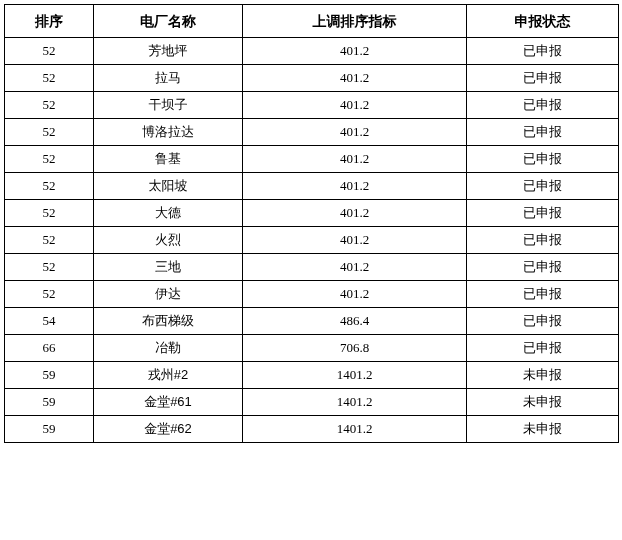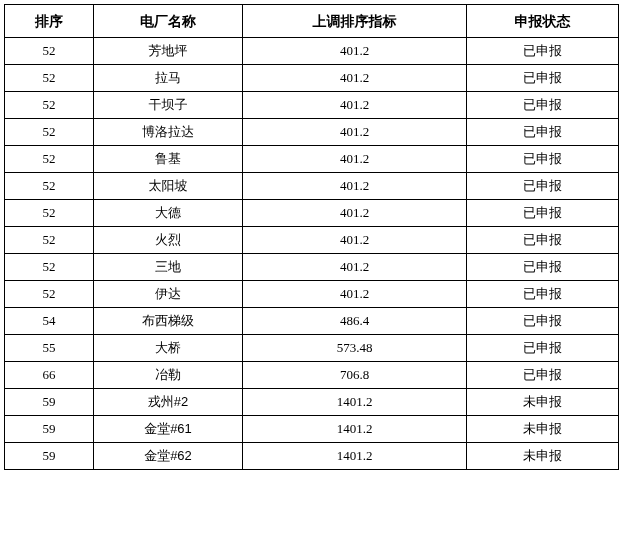--- a/index.html
+++ b/index.html
@@ -145,26 +145,20 @@
           <td class="num">401.2</td>
           <td class="status">已申报</td>
         </tr>
         <tr>
           <td class="num">54</td>
           <td class="name">布西梯级</td>
           <td class="num">486.4</td>
           <td class="status">已申报</td>
         </tr>
         <tr>
-          <td class="num">55</td>
-          <td class="name">大桥</td>
-          <td class="num">573.48</td>
-          <td class="status">已申报</td>
-        </tr>
-        <tr>
           <td class="num">66</td>
           <td class="name">冶勒</td>
           <td class="num">706.8</td>
           <td class="status">已申报</td>
         </tr>
         <tr>
           <td class="num">59</td>
           <td class="name">戎州#2</td>
           <td class="num">1401.2</td>
           <td class="status">未申报</td>

